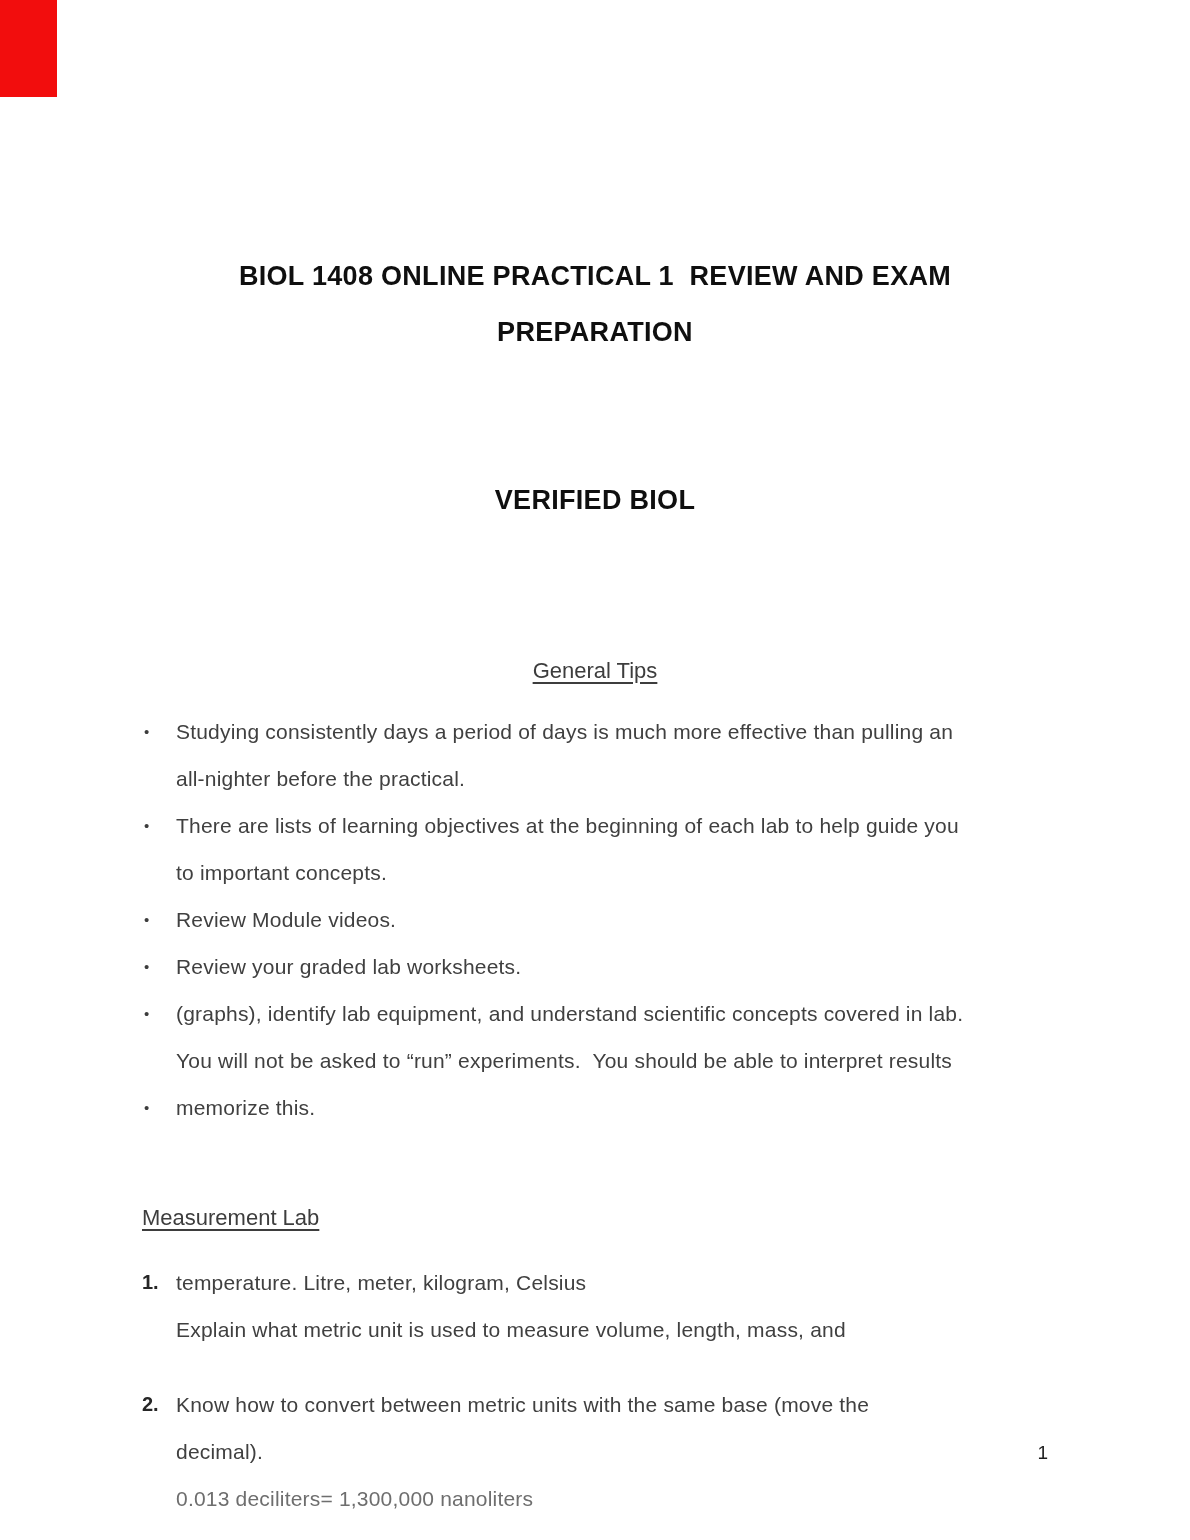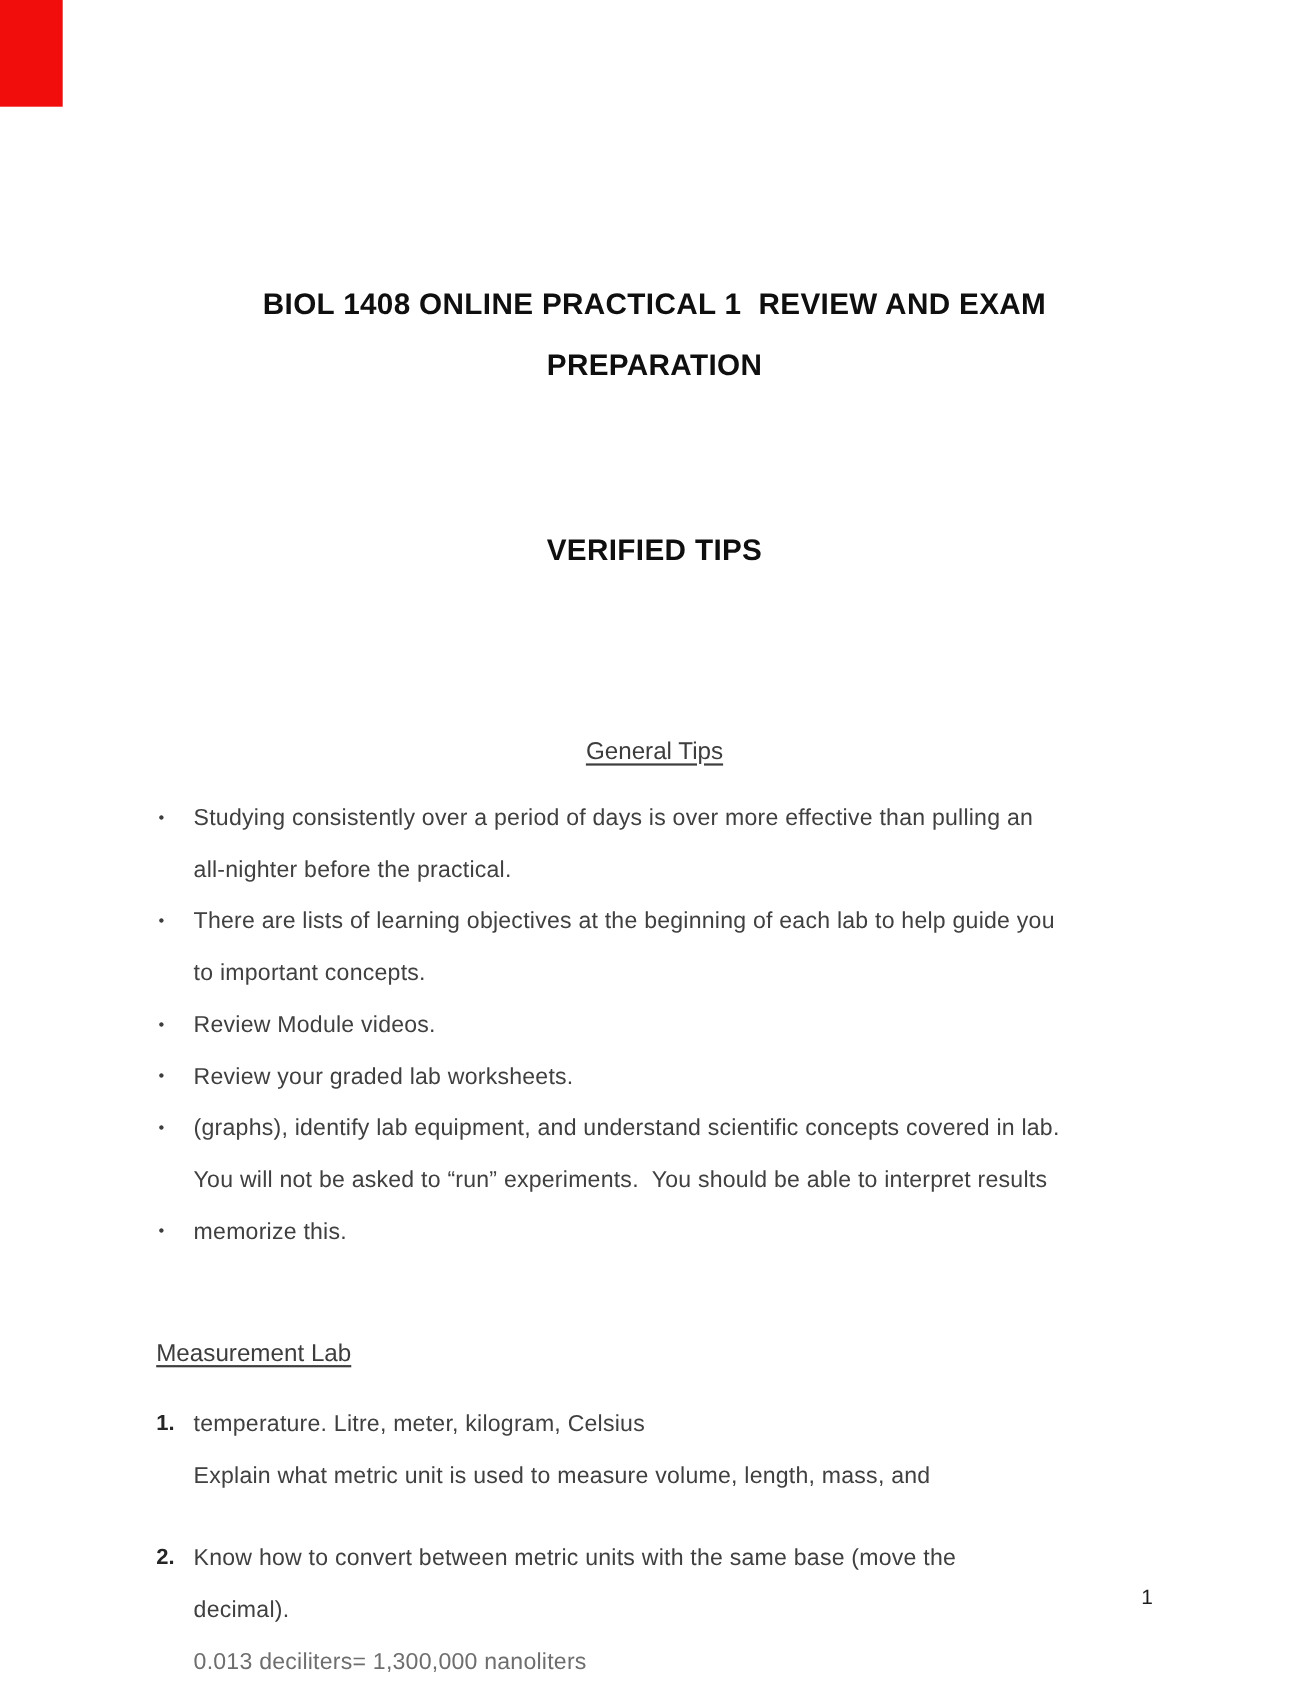--- a/index.html
+++ b/index.html
@@ -35,21 +35,21 @@
   }
   .section-heading{
     font-size:22px;
     line-height:30px;
     text-decoration:underline;
     text-underline-offset:4px;
     color:#3d3d3d;
     white-space:pre-wrap;
   }
   .general-heading{
-    margin-top:28px;
+    margin-top:16px;
     text-align:center;
   }
   .bullets{
     margin-top:22px;
   }
   .li{
     position:relative;
     padding-left:34px;
   }
   .li .marker{
@@ -106,30 +106,30 @@
 <body>
 
 <div class="page">
 
   <div class="red-block" style="background: rgb(242, 13, 13);"></div>
 
   <div class="content">
 
     <div class="title-block">
       <div>BIOL 1408 ONLINE PRACTICAL 1  REVIEW AND EXAM PREPARATION</div>
-      <div>VERIFIED TIPS</div>
+      <div>VERIFIED BIOL</div>
     </div>
 
     <div class="section-heading general-heading">General Tips</div>
 
     <div class="bullets">
 
       <div class="li">
         <span class="marker">•</span>
-        <div class="bodyline">Studying consistently over a period of days is over more effective than pulling an</div>
+        <div class="bodyline">Studying consistently days a period of days is much more effective than pulling an</div>
         <div class="bodyline">all-nighter before the practical.</div>
       </div>
 
       <div class="li">
         <span class="marker">•</span>
         <div class="bodyline">There are lists of learning objectives at the beginning of each lab to help guide you</div>
         <div class="bodyline">to important concepts.</div>
       </div>
 
       <div class="li">

